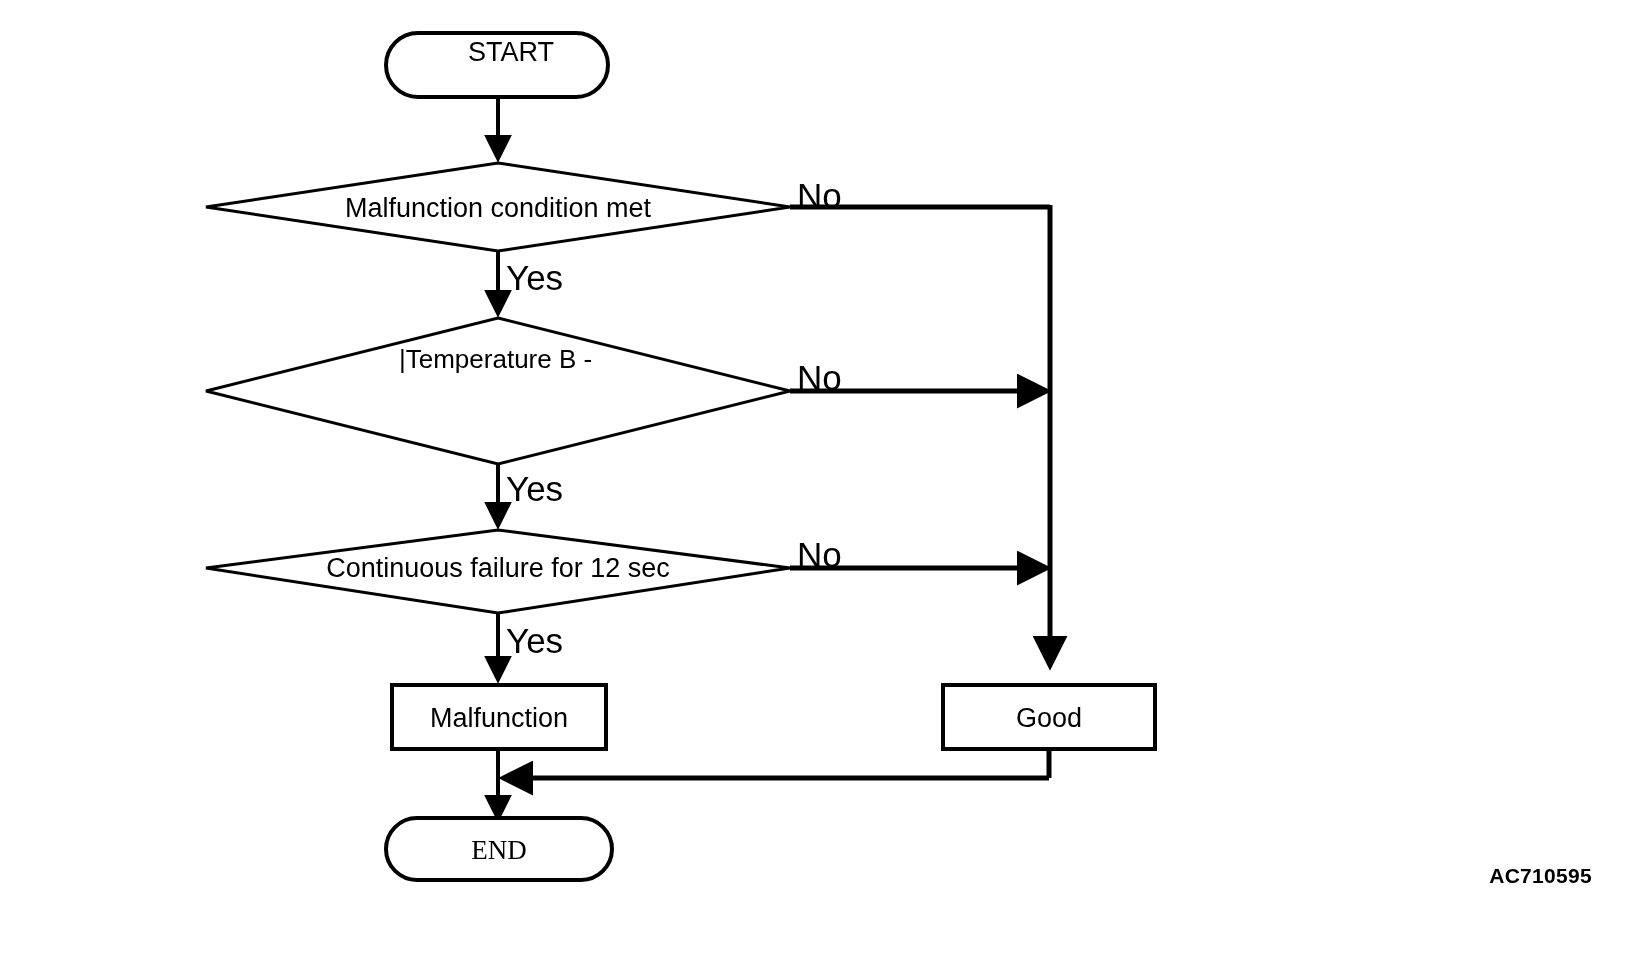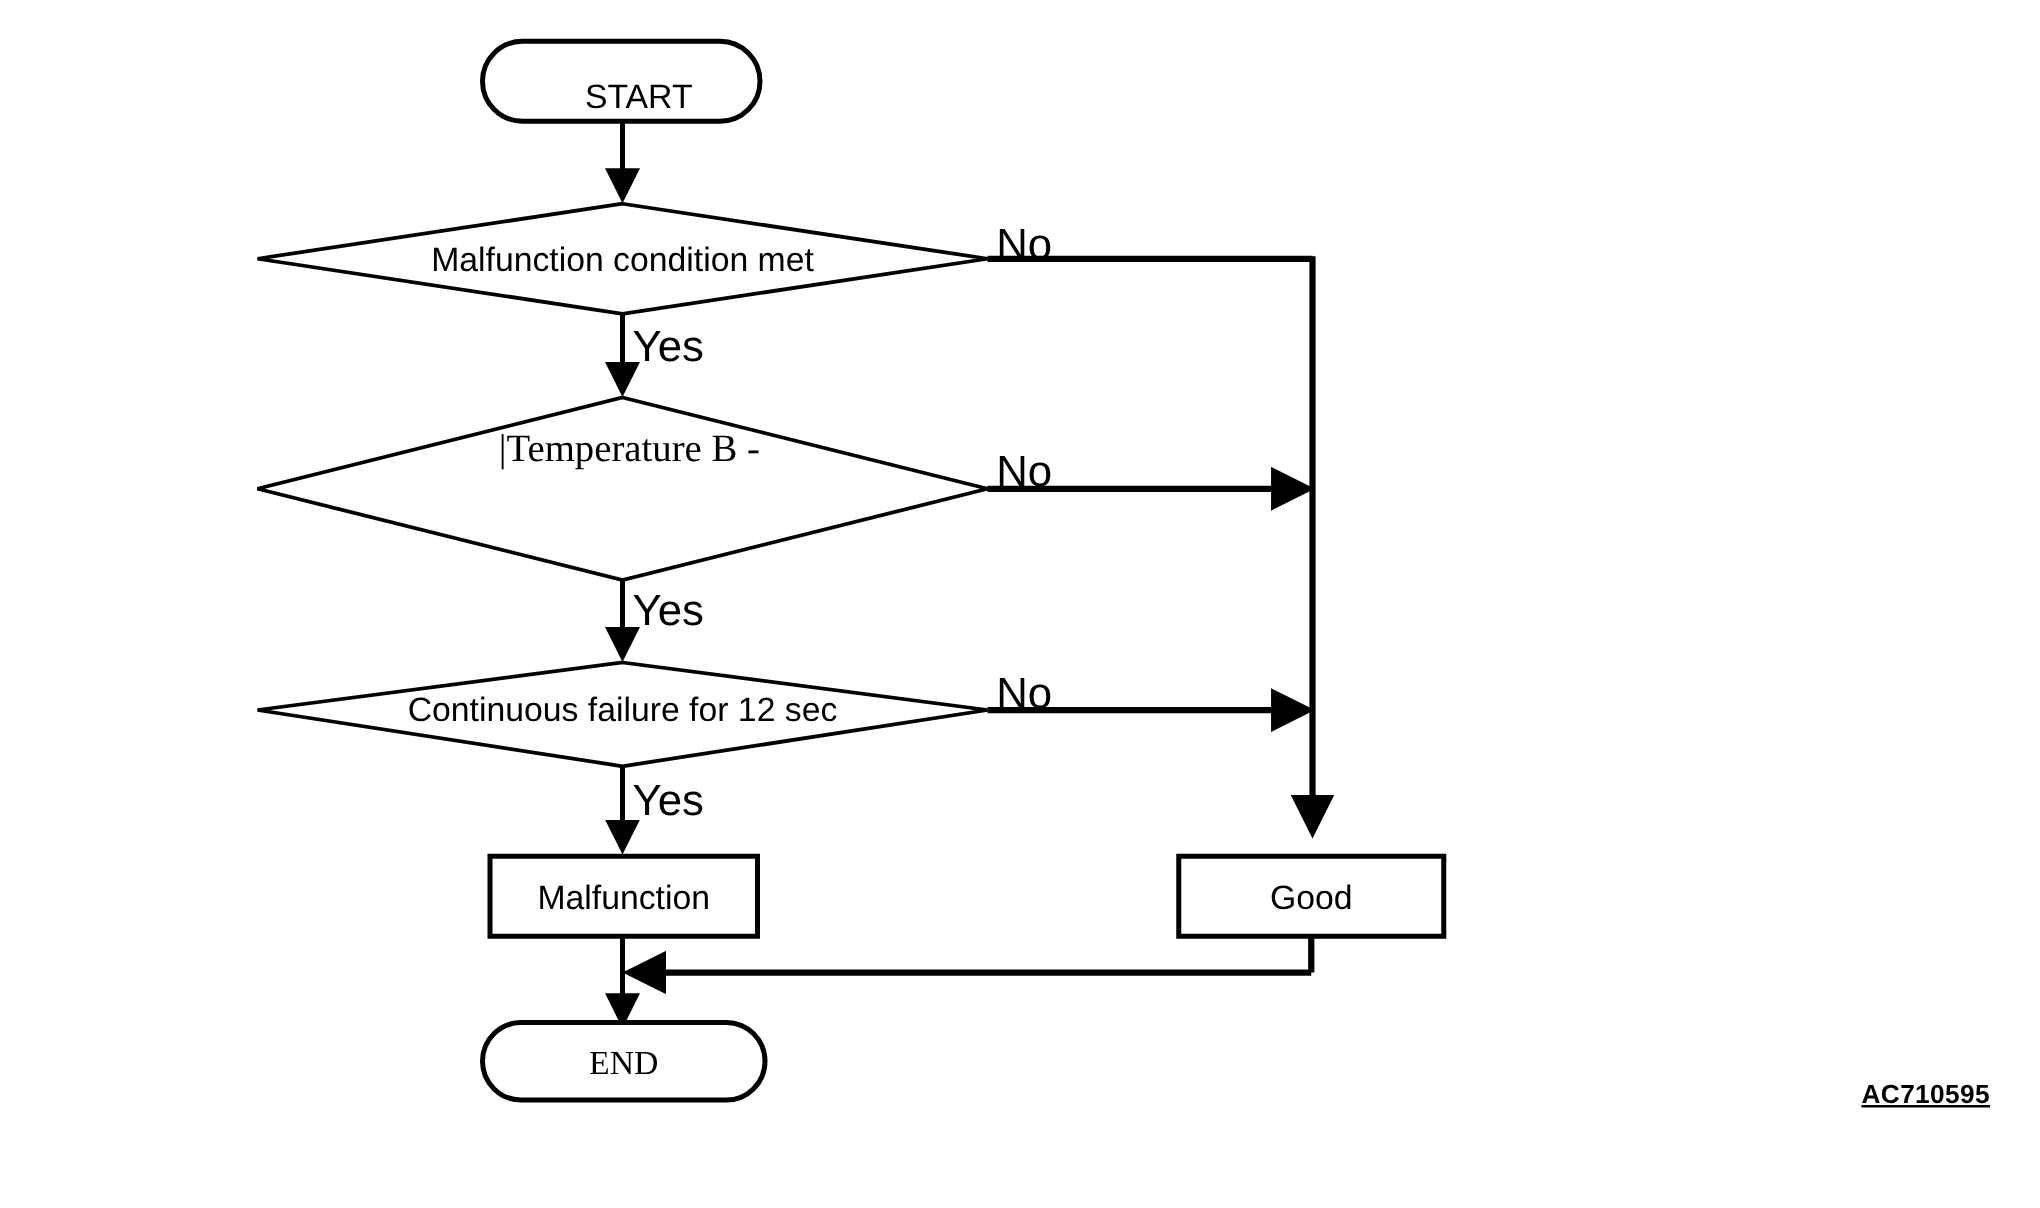--- a/index.html
+++ b/index.html
@@ -47,23 +47,22 @@
   .branch-label {
     font-size: 35px;
   }
   .refcode {
     position: absolute;
     right: 40px;
     top: 864px;
     font-size: 21px;
     font-weight: bold;
     letter-spacing: 0.3px;
-    text-decoration: underline;
   }
-  .ml3 { font-size: 31px; line-height: 32px; font-family: Liberation Serif, serif; }
+  .ml3 { font-size: 26px; line-height: 32px; }
 </style>
 </head>
 <body>
 
 <svg id="canvas" viewBox="0 0 1632 966" xmlns="http://www.w3.org/2000/svg">
   <defs>
     <marker id="arrow" viewBox="0 0 12 12" refX="10" refY="6" markerWidth="7" markerHeight="7" orient="auto-start-reverse">
       <path d="M 0 0 L 12 6 L 0 12 z" fill="#000"></path>
     </marker>
   </defs>
@@ -99,21 +98,21 @@
 
   <polyline points="1049,749 1049,778" fill="none" stroke="#000" stroke-width="5"></polyline>
   <line x1="1049" y1="778" x2="504" y2="778" stroke="#000" stroke-width="5" marker-end="url(#arrow)"></line>
 
   <rect x="386" y="818" width="226" height="62" rx="31" ry="31" fill="#fff" stroke="#000" stroke-width="4"></rect>
 </svg>
 
 <div class="legend">
 </div>
 
-<div class="node-text" style="left:386px; top:62px; width:250px;">START</div>
+<div class="node-text" style="left:386px; top:37px; width:250px;">START</div>
 
 <div class="node-text" style="left:286px; top:193px; width:424px;">Malfunction condition met</div>
 
 <div class="ml3" style="position:absolute; left:399px; top:343px; width:330px; text-align:left;">
   <div>|Temperature B -</div>
 </div>
 
 <div class="node-text" style="left:274px; top:553px; width:448px;">Continuous failure for 12 sec</div>
 
 <div class="node-text" style="left:392px; top:703px; width:214px;">Malfunction</div>

